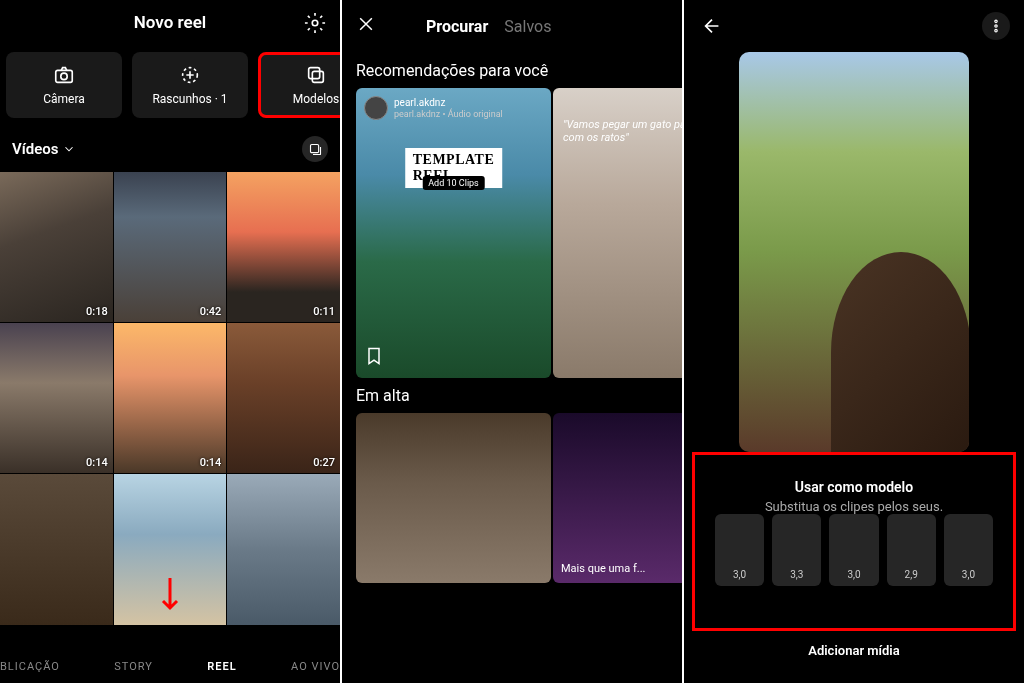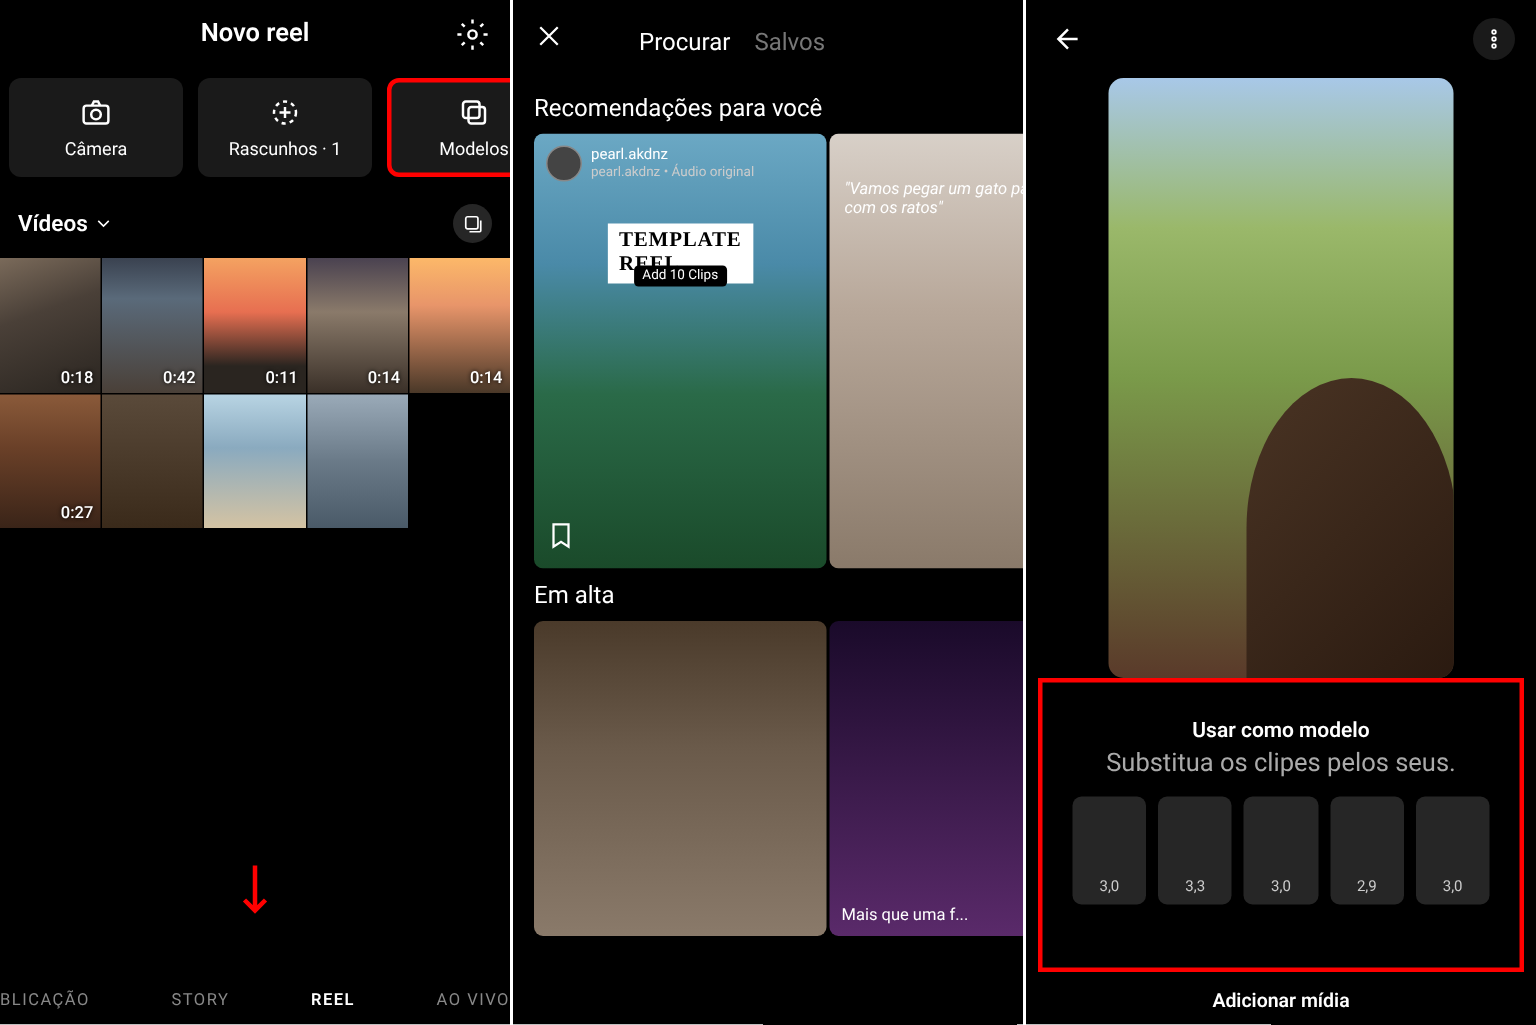--- a/index.html
+++ b/index.html
@@ -14,21 +14,21 @@
 .hdr1 .title{font-size:17px;font-weight:600}
 .hdr1 .gear{position:absolute;right:14px;top:12px}
 .tabs1{display:flex;gap:10px;padding:8px 6px;overflow:hidden}
 .tab1{flex:0 0 auto;width:116px;height:66px;background:#1a1a1a;border-radius:8px;display:flex;flex-direction:column;align-items:center;justify-content:center;gap:6px;font-size:12px}
 .tab1.cut{width:30px;border-radius:8px 0 0 8px;margin-right:-10px}
 .tab1 svg{width:22px;height:22px}
 .highlight-red{border:3px solid #ff0000}
 .section1{display:flex;align-items:center;justify-content:space-between;padding:10px 12px}
 .section1 .label{font-size:15px;font-weight:600;display:flex;align-items:center;gap:4px}
 .multi-icon{width:26px;height:26px;background:#262626;border-radius:50%;display:flex;align-items:center;justify-content:center}
-.grid1{display:grid;grid-template-columns:repeat(5,1fr);gap:1px}
+.grid1{display:grid;grid-template-columns:repeat(3,1fr);gap:1px}
 .cell{position:relative;aspect-ratio:3/4;background:linear-gradient(135deg,#333,#555);overflow:hidden}
 .cell .dur{position:absolute;right:5px;bottom:4px;font-size:11px;font-weight:500;text-shadow:0 0 3px #000}
 .bottomtabs{position:absolute;bottom:10px;left:0;right:0;display:flex;justify-content:space-between;gap:20px;font-size:11px;letter-spacing:1px;color:#888}
 .bottomtabs .active{color:#fff;font-weight:600}
 .bottomtabs-bg{position:absolute;bottom:5px;left:50%;transform:translateX(-50%);width:280px;height:30px;background:rgba(0,0,0,0.75);border-radius:20px}
 .arrow-down{position:absolute;bottom:60px;left:50%;transform:translateX(-50%);color:#ff0000;font-size:30px}
 
 
 .c0{background:linear-gradient(160deg,#7a6a5a 0%,#4a4038 40%,#2a2520 100%)}
 .c1{background:linear-gradient(180deg,#3a4250 0%,#5a6a7a 30%,#4a4038 100%)}
@@ -37,50 +37,50 @@
 .c4{background:linear-gradient(180deg,#fcb869 0%,#e8956a 35%,#4a3828 100%)}
 .c5{background:linear-gradient(180deg,#8a5a3a 0%,#6a4028 40%,#3a2418 100%)}
 .c6{background:linear-gradient(180deg,#5a4a3a 0%,#3a2a1a 100%)}
 .c7{background:linear-gradient(180deg,#b8d4e3 0%,#8aaabf 40%,#d4c3a3 100%)}
 .c8{background:linear-gradient(180deg,#9aaab8 0%,#6a7a88 50%,#4a5a68 100%)}
 
 
 .hdr2{display:flex;align-items:center;padding:14px;gap:20px}
 .hdr2 .close{font-size:22px}
 .hdr2 .tabs{display:flex;gap:16px;font-size:16px;margin-left:30px}
-.hdr2 .tabs .active{font-weight:400;color:#fff}
+.hdr2 .tabs .active{font-weight:700;color:#fff}
 .hdr2 .tabs .inactive{color:#777}
 .sect-title{padding:8px 14px;font-size:16px;font-weight:400}
 .reels-row{display:flex;gap:2px;padding:0 0 0 14px;overflow:hidden}
 .reel-card{position:relative;flex:0 0 auto;width:195px;height:290px;border-radius:6px;overflow:hidden}
 .rc1{background:linear-gradient(180deg,#6ba8c4 0%,#4a8aa8 30%,#2a6a48 60%,#1a4a2a 100%)}
 .rc2{background:linear-gradient(180deg,#d8d0c8 0%,#b8a89a 40%,#8a7a6a 100%)}
 .reel-card .author{position:absolute;top:8px;left:8px;display:flex;align-items:center;gap:6px;font-size:10px}
 .reel-card .author .av{width:24px;height:24px;background:#444;border-radius:50%;border:1px solid #888}
 .reel-card .author .txt{line-height:1.2}
 .reel-card .author .sub{color:#ccc;font-size:9px}
 .reel-card .overlay-text{position:absolute;top:60px;left:50%;transform:translateX(-50%);background:#fff;color:#000;padding:4px 8px;font-family:serif;font-weight:700;font-size:14px;letter-spacing:0.5px}
 .reel-card .overlay-sub{position:absolute;top:88px;left:50%;transform:translateX(-50%);background:#000;color:#fff;padding:2px 6px;font-size:9px;border-radius:3px}
 .reel-card .quote{position:absolute;top:30px;left:10px;right:10px;color:#fff;font-size:11px;font-style:italic}
 .reel-card .bookmark{position:absolute;bottom:8px;left:8px}
 .reels-row2{display:flex;gap:2px;padding:0 0 0 14px;overflow:hidden}
-.reel-card2{flex:0 0 auto;width:195px;height:210px;border-radius:6px;overflow:hidden;position:relative}
+.reel-card2{flex:0 0 auto;width:195px;height:170px;border-radius:6px;overflow:hidden;position:relative}
 .rc3{background:linear-gradient(180deg,#4a3a2a 0%,#6a5a4a 40%,#8a7a6a 100%)}
 .rc4{background:linear-gradient(180deg,#1a0a2a 0%,#3a1a4a 50%,#5a2a6a 100%)}
 .rc4 .caption{position:absolute;bottom:8px;left:8px;font-size:11px}
 
 
 .hdr3{display:flex;align-items:center;justify-content:space-between;padding:12px 14px}
 .hdr3 .back,.hdr3 .more{width:28px;height:28px;display:flex;align-items:center;justify-content:center}
 .hdr3 .more{background:#1a1a1a;border-radius:50%}
 .preview{margin:0 auto;width:230px;height:400px;border-radius:10px;overflow:hidden;background:linear-gradient(180deg,#a8c8e8 0%,#9ab86a 25%,#7a9a4a 50%,#5a3a2a 100%);position:relative}
 .preview .horse{position:absolute;bottom:0;left:40%;width:140px;height:200px;background:linear-gradient(135deg,#4a3424 0%,#2a1a10 100%);border-radius:50% 50% 0 0}
 .panel3{padding:14px;text-align:center}
 .panel3 .title{font-size:14px;font-weight:600;margin-bottom:4px}
-.panel3 .sub{font-size:17px;color:#aaa;margin-bottom:12px}
+.panel3 .sub{font-size:13px;color:#aaa;margin-bottom:0}
 .clips{display:flex;gap:8px;justify-content:center;margin-bottom:16px}
 .clip{width:50px;height:72px;background:#262626;border-radius:6px;display:flex;align-items:flex-end;justify-content:center;padding-bottom:6px;font-size:10px;color:#ccc}
 .panel-hl{border:3px solid #ff0000;margin:0 8px;padding:10px 6px 12px}
 .actions3{display:flex;gap:10px;padding:0 14px;align-items:center;justify-content:space-between}
 .btn-ghost{flex:1;text-align:center;padding:12px;font-size:13px;font-weight:600;color:#fff}
 .btn-primary{background:#fff;color:#000;padding:10px 18px;border-radius:20px;font-size:13px;font-weight:700;display:flex;align-items:center;gap:4px}
 
 svg{stroke:#fff;fill:none;stroke-width:1.8}
 </style>
 </head>

